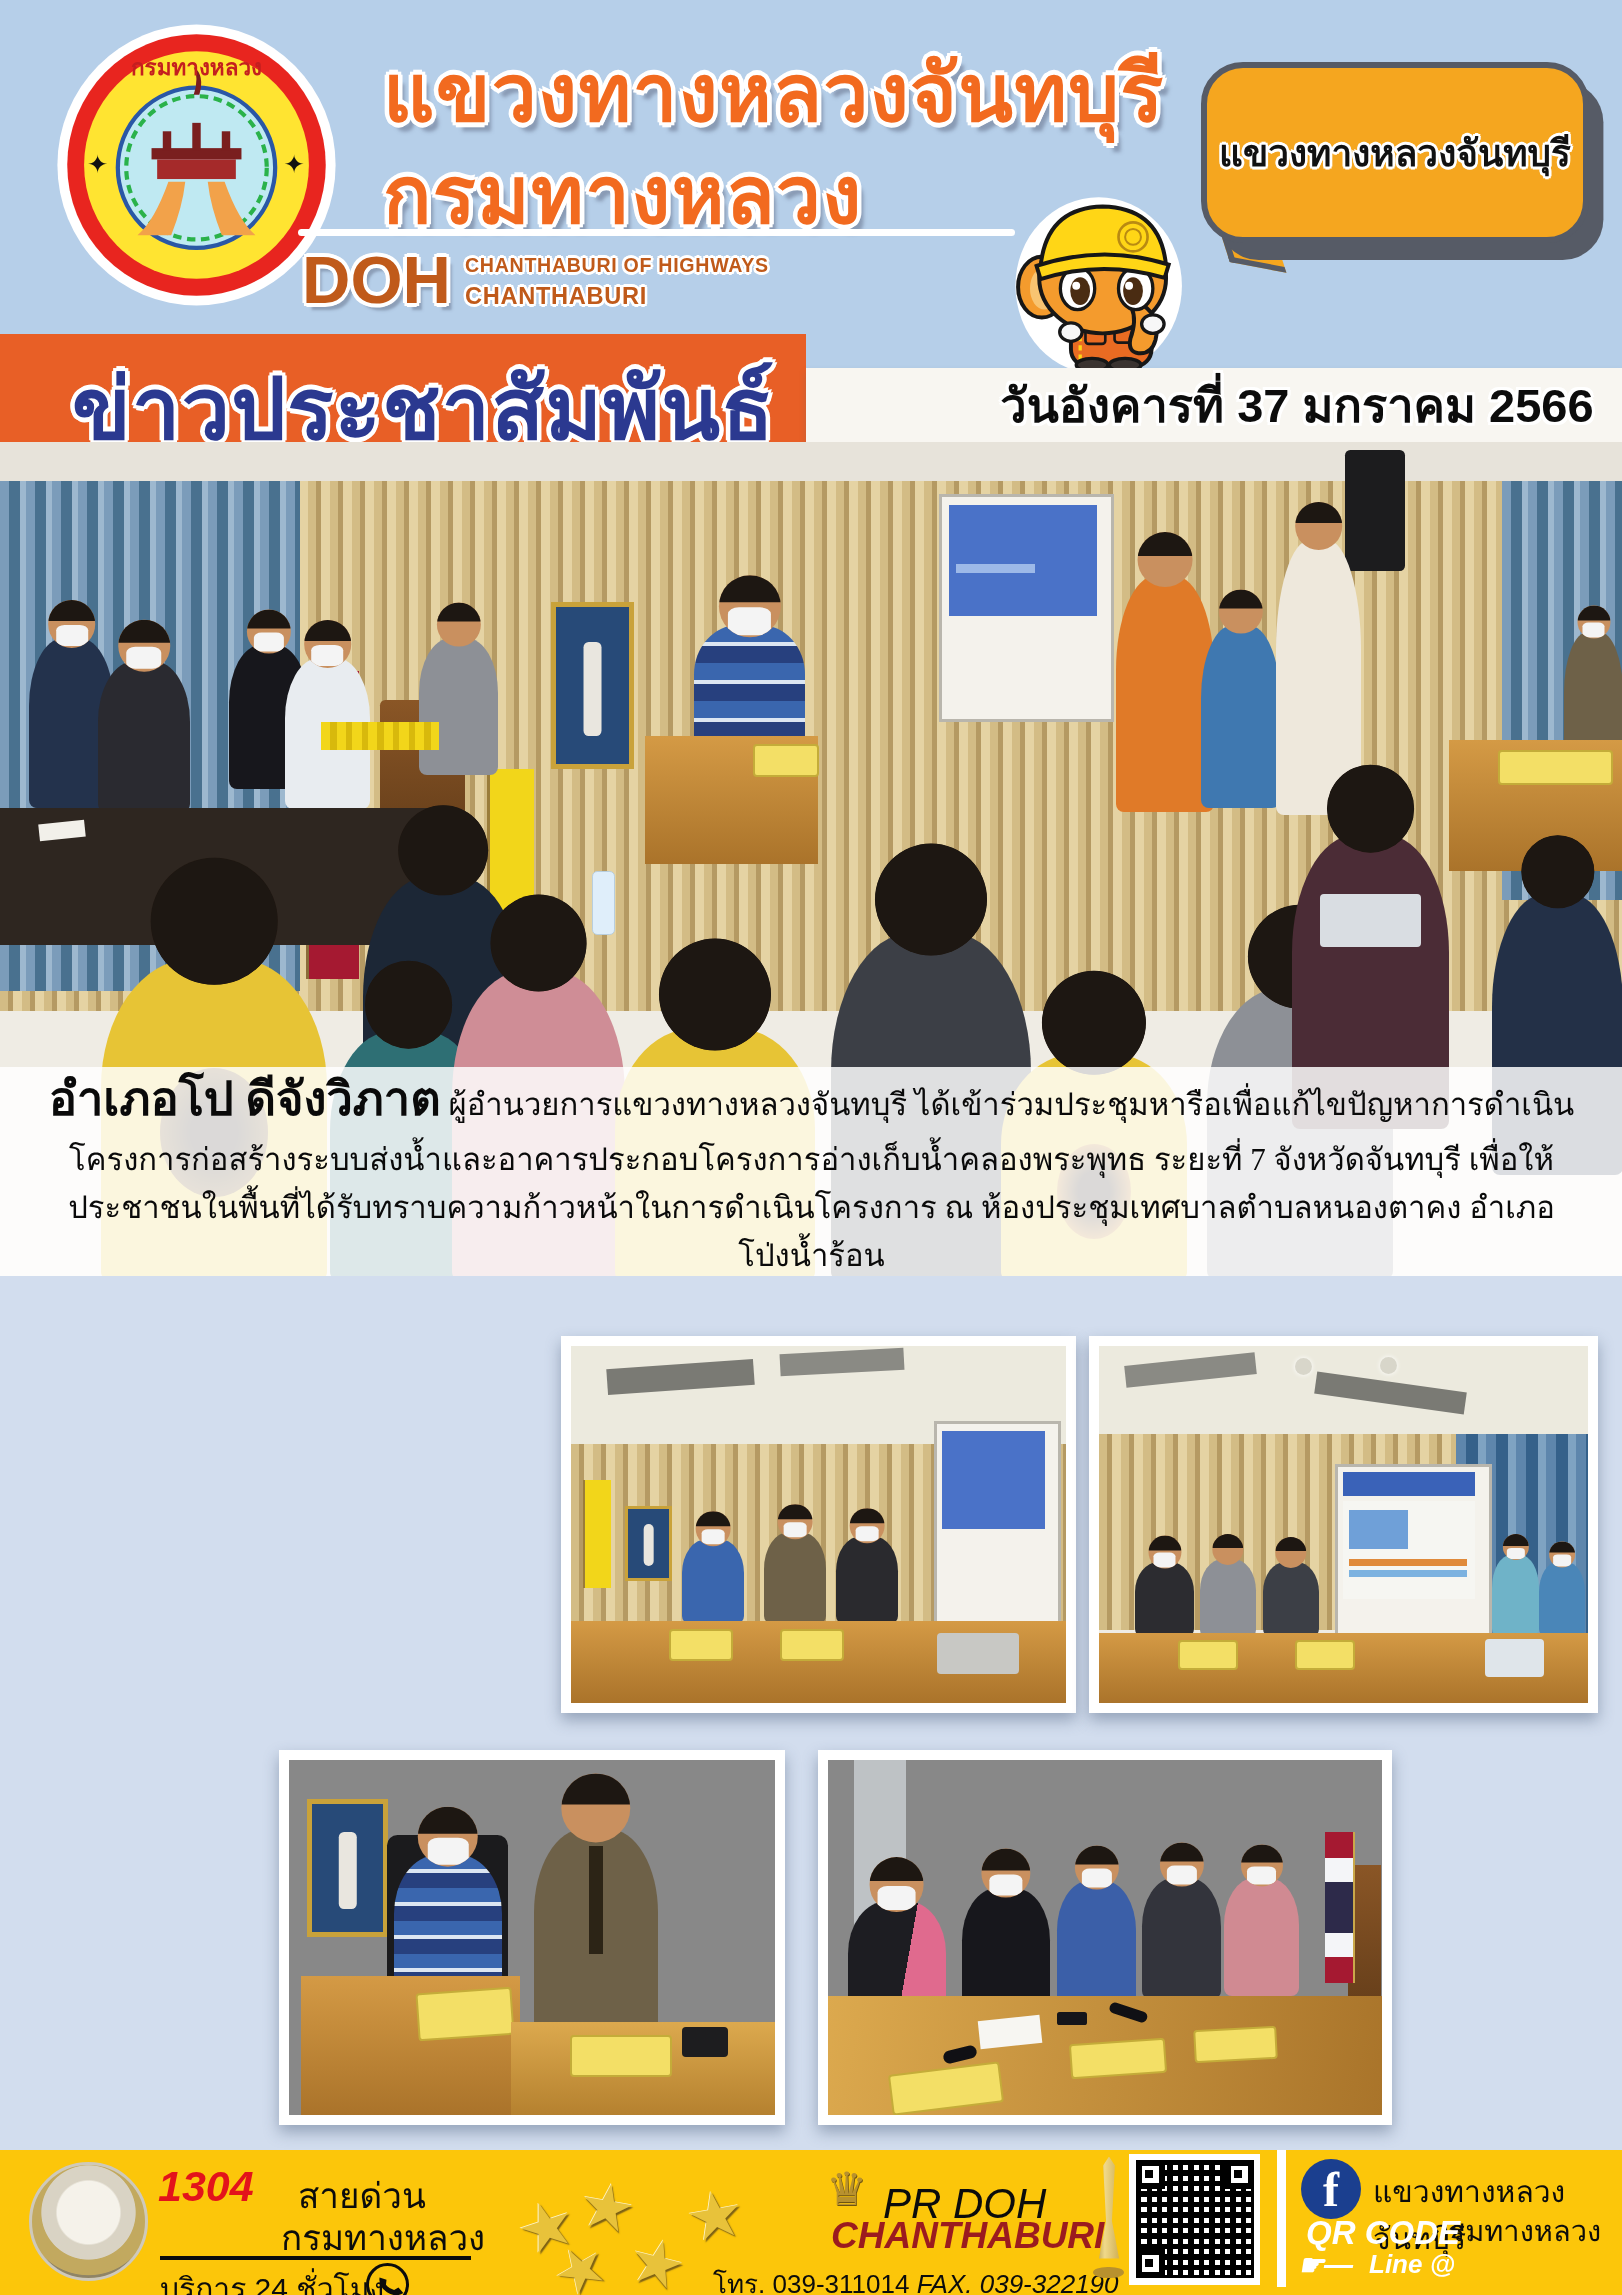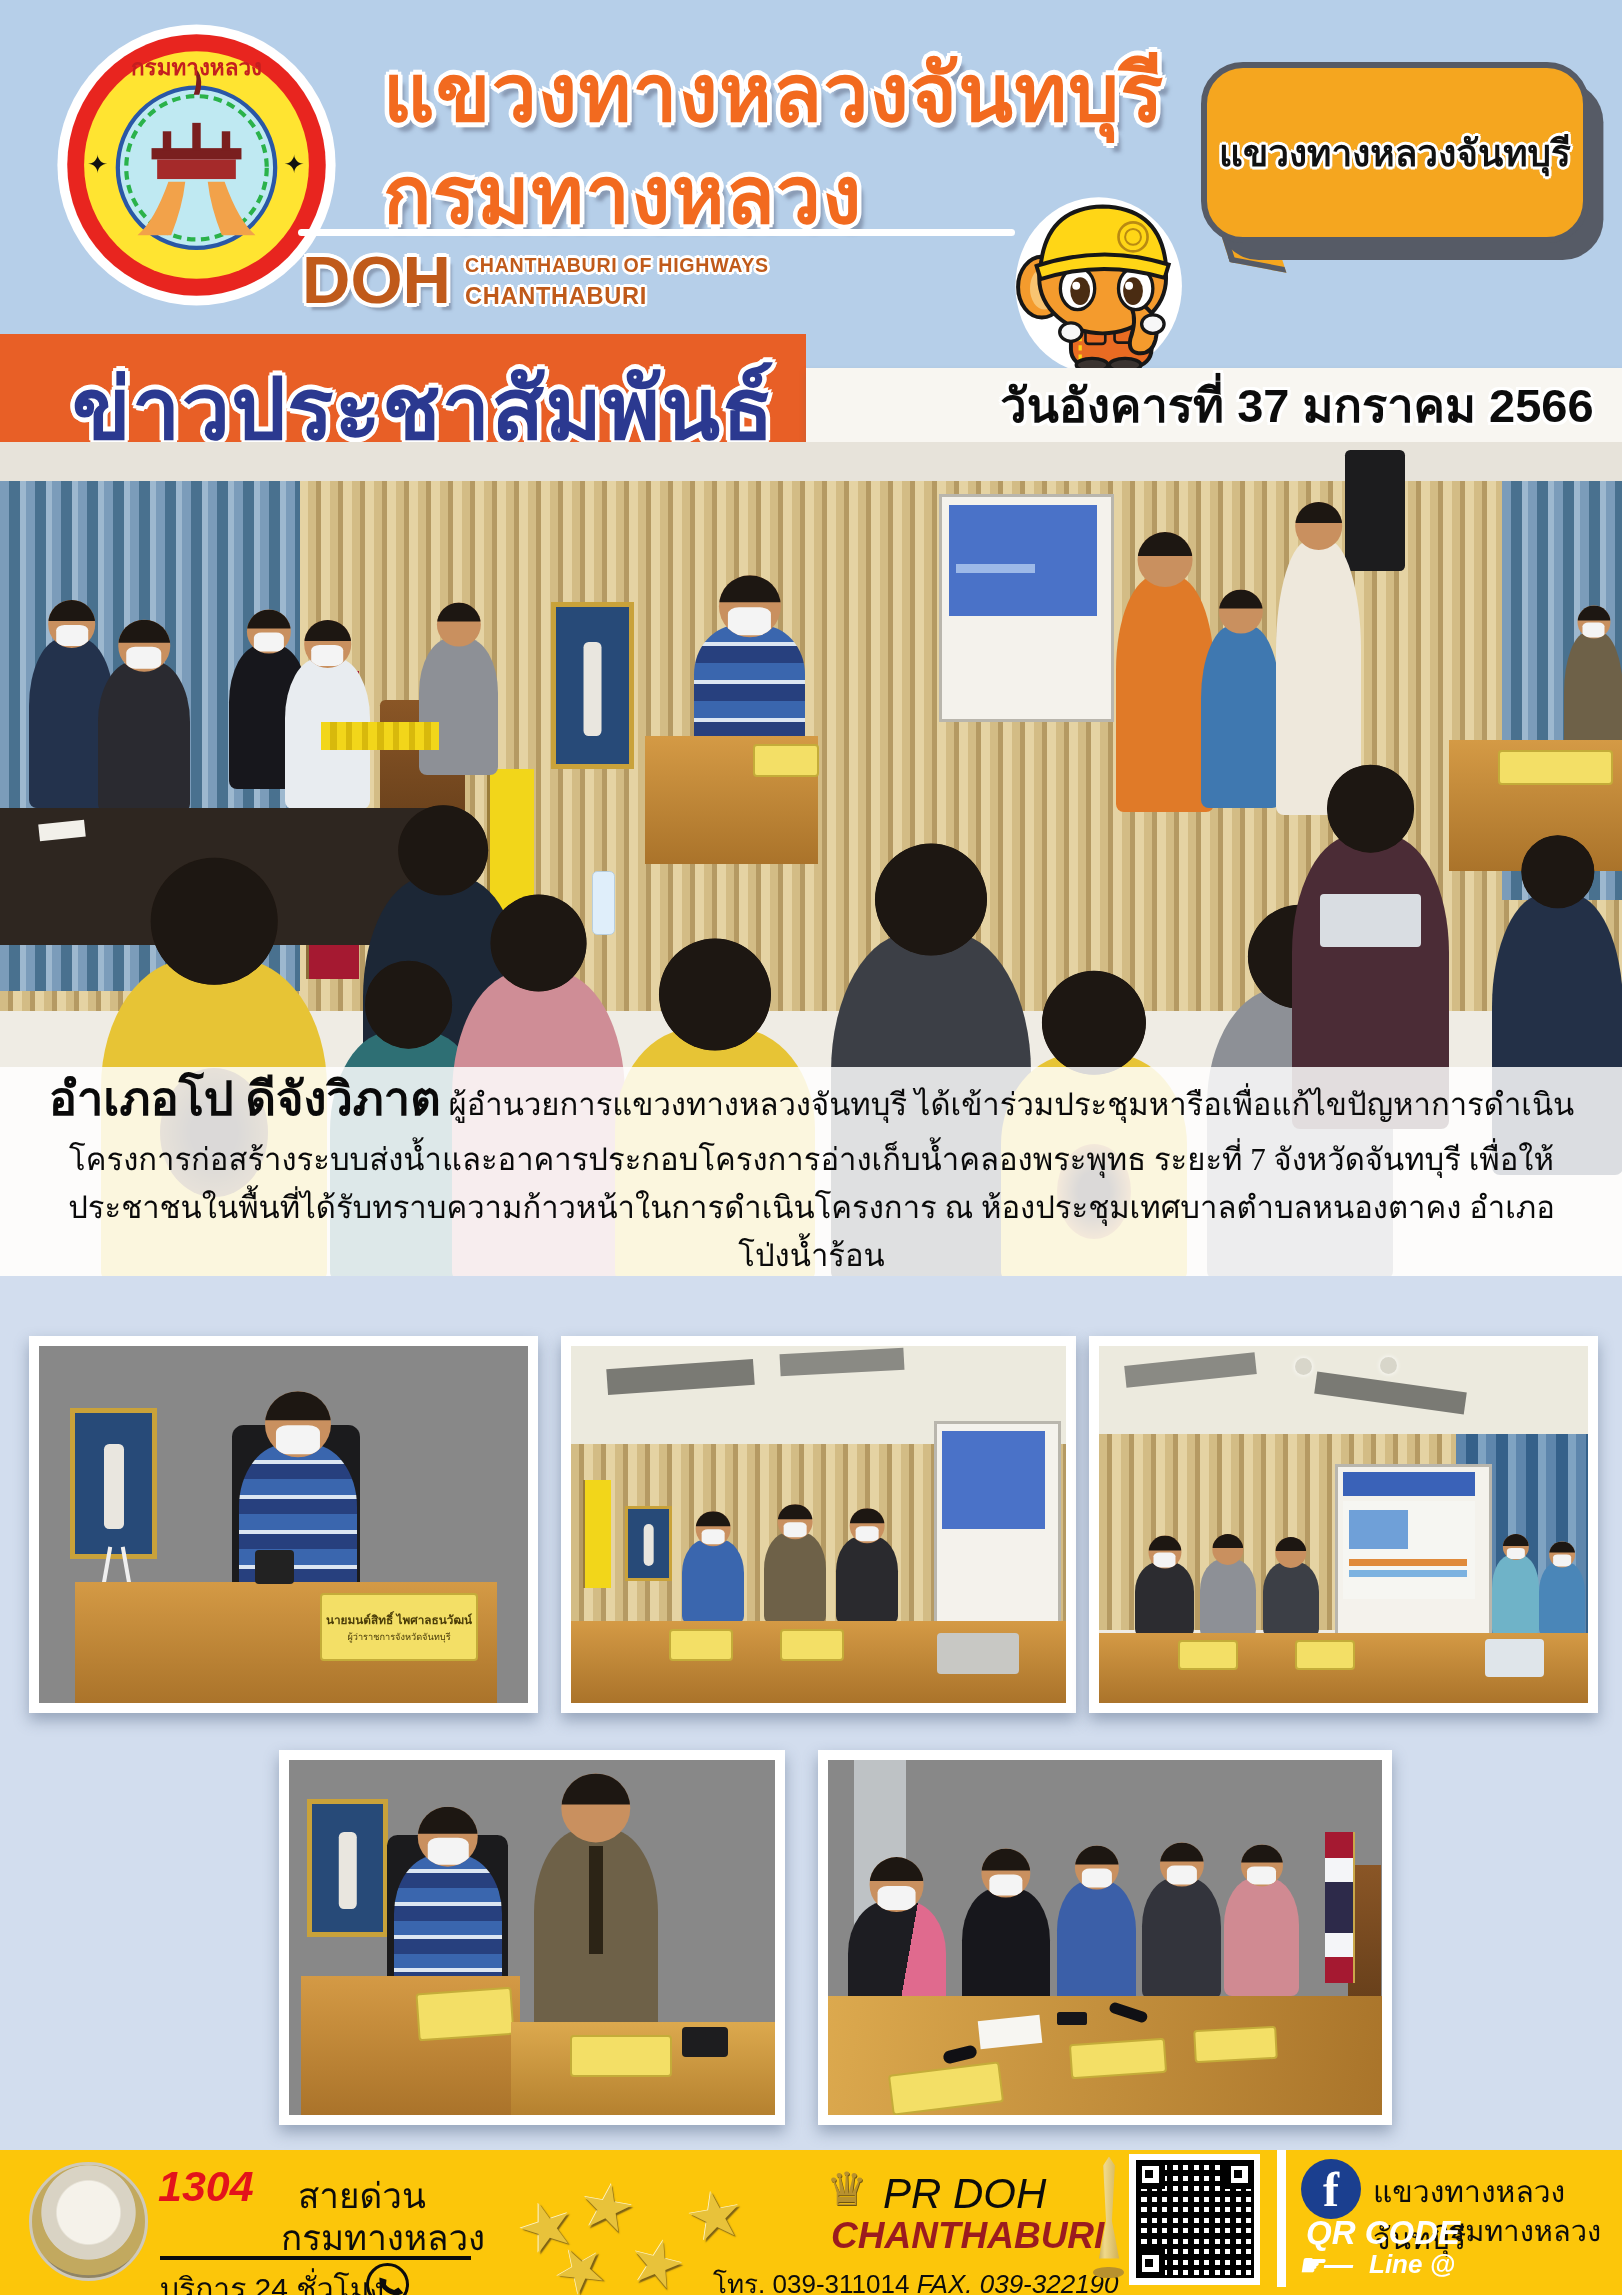--- a/index.html
+++ b/index.html
@@ -291,40 +291,20 @@
       </div>
 
     <div class="abs caption">
       <p>
         <span class="lead">อำเภอโป ดีจังวิภาต</span>
         <span>ผู้อำนวยการแขวงทางหลวงจันทบุรี ได้เข้าร่วมประชุมหารือเพื่อแก้ไขปัญหาการดำเนินโครงการก่อสร้างระบบส่งน้ำและอาคารประกอบโครงการอ่างเก็บน้ำคลองพระพุทธ ระยะที่ 7 จังหวัดจันทบุรี เพื่อให้ประชาชนในพื้นที่ได้รับทราบความก้าวหน้าในการดำเนินโครงการ ณ ห้องประชุมเทศบาลตำบลหนองตาคง อำเภอโป่งน้ำร้อน</span>
       </p>
     </div>
   </div>
 
-  <div class="abs photo-frame scene tan" style="left:29px;top:1336px;width:489px;height:357px;">
-    <div class="abs portrait" style="left:31px;top:62px;width:77px;height:141px;">
-        <i></i>
-      </div>
-    <div class="abs" style="left:59px;bottom:39px;width:3.9px;height:118px;background:#efefef;transform:rotate(10deg);"></div>
-    <div class="abs" style="left:92px;bottom:39px;width:3.9px;height:118px;background:#efefef;transform:rotate(-10deg);"></div>
-    <div class="abs" style="left:193px;top:79px;width:128px;height:177px;background:#1b1b1d;border-radius:11.8px;"></div>
-    <div class="abs person masked" style="left:200px;top:98px;width:118px;height:157px;background:repeating-linear-gradient(180deg,#3a66ae 0 15.7px,#dce6f2 15.7px 19.6px,#27407e 19.6px 35px);">
-        <span class="head">
-          <i class="hair"></i>
-          <i class="mask"></i>
-        </span>
-      </div>
-    <div class="abs wood" style="left:36px;top:236px;width:422px;height:122px;"></div>
-    <div class="abs" style="left:216px;top:204px;width:39px;height:34px;background:#222;border-radius:3.9px;"></div>
-    <div class="abs plate" style="left:281px;top:247px;width:154px;height:64px;display:flex;flex-direction:column;align-items:center;justify-content:center;">
-      <span style="font-size:11.8px;font-weight:bold;color:#4a3c08;">นายมนต์สิทธิ์ ไพศาลธนวัฒน์</span>
-      <span style="font-size:9.2px;color:#4a3c08;">ผู้ว่าราชการจังหวัดจันทบุรี</span>
-    </div>
-  </div>
 
   <div class="abs photo-frame scene" style="left:561px;top:1336px;width:495px;height:357px;background:#efece4;">
     <div class="abs" style="left:0;top:0;width:495px;height:121px;background:#eceade;"></div>
     <div class="abs" style="left:36px;top:18.3px;width:147px;height:26px;background:#7a7a74;transform:rotate(-4deg);"></div>
     <div class="abs" style="left:209px;top:5.2px;width:124px;height:22px;background:#8a8a84;transform:rotate(-3deg);"></div>
     <div class="abs tan" style="left:0;top:98px;width:495px;height:183px;"></div>
     <div class="abs" style="left:11.8px;top:134px;width:26px;height:108px;background:#f2d61a;border-left:2.6px solid #9a7c3a;"></div>
     <div class="abs portrait" style="left:54px;top:160px;width:41px;height:69px;border-width:3.3px;">
         <i></i>
       </div>
@@ -486,21 +466,21 @@
         </svg>
     </div>
 
     <span class="abs star" style="left:517px;top:39px;font-size:65px;transform:rotate(-18deg);">★</span>
     <span class="abs star" style="left:579px;top:21px;font-size:63px;transform:rotate(10deg);">★</span>
     <span class="abs star" style="left:553px;top:84px;font-size:60px;transform:rotate(-30deg);">★</span>
     <span class="abs star" style="left:629px;top:77px;font-size:63px;transform:rotate(14deg);">★</span>
     <span class="abs star" style="left:686px;top:27.5px;font-size:65px;transform:rotate(-10deg);">★</span>
 
     <span class="abs" style="left:826px;top:11.8px;font-size:46px;color:#b8912e;text-shadow:0.7px 1.3px 0 #6e5310;">♛</span>
-    <div class="abs f-black" style="left:883px;top:20px;font-size:42px;font-style:italic;">PR DOH</div>
+    <div class="abs f-black" style="left:883px;top:30px;font-size:42px;font-style:italic;">PR DOH</div>
     <div class="abs" style="left:831px;top:65px;font-size:37px;font-weight:bold;font-style:italic;color:#9b1b1f;">CHANTHABURI</div>
     <div class="abs f-black" style="left:713px;top:113px;font-size:26px;">
       <span>โทร. 039-311014</span>
       <span style="font-style:italic;">FAX. 039-322190</span>
     </div>
 
     <div class="abs" style="left:1088px;top:6.5px;width:42px;height:124px;">
       <div class="abs" style="left:0;top:0;width:42px;height:111px;background:linear-gradient(90deg,#8a6d1a,#f0d98a 40%,#b8912e);clip-path:polygon(50% 0,64% 8%,57% 58%,74% 92%,26% 92%,43% 58%,36% 8%);"></div>
       <div class="abs" style="left:5.2px;top:110px;width:31px;height:11.8px;border-radius:50%;background:#b8912e;"></div>
     </div>

